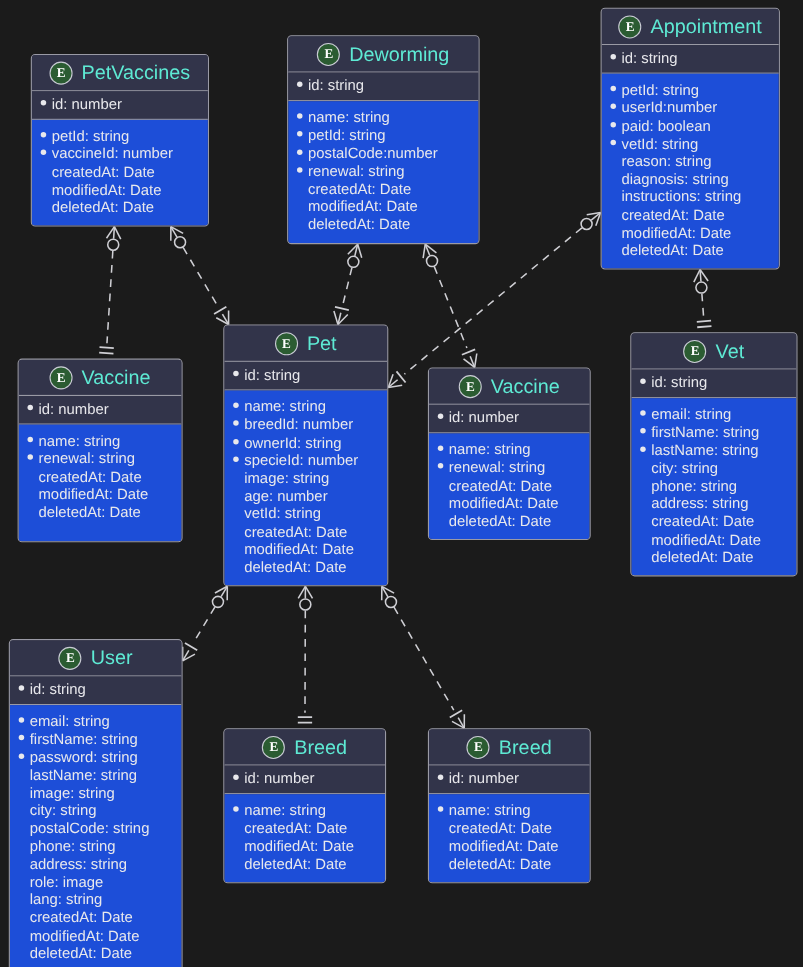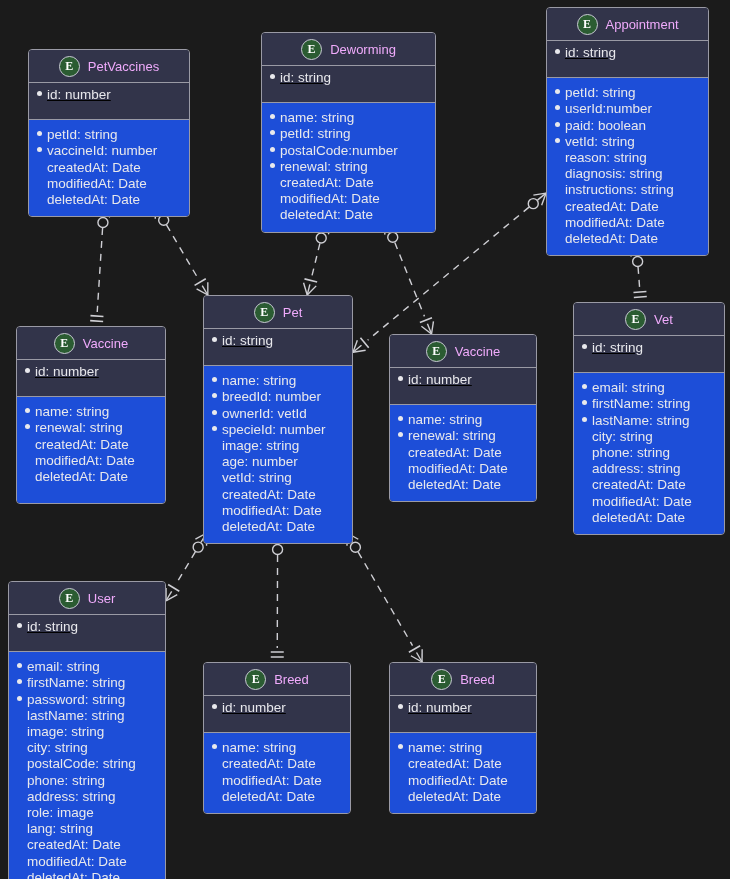--- a/index.html
+++ b/index.html
@@ -51,29 +51,28 @@
     align-items: center;
     justify-content: center;
     font-family: "Liberation Serif", serif;
     font-weight: bold;
     font-size: 12px;
     color: #ffffff;
     line-height: 1;
     flex: none;
   }
   .ent-title {
-    color: #f0abfc;
-    font-size: 13px;
+    color: #5eead4;
+    font-size: 18px;
     white-space: nowrap;
   }
   .ent-key {
     background: #32344a;
     border-bottom: 1px solid #9a9aa5;
-    padding: 4px 8px 16px 8px;
-    text-decoration: underline;
+    padding: 4px 8px 5px 8px;
   }
   .ent-attrs {
     background: #1d4ed8;
     padding: 7px 8px 8px 8px;
   }
   .attr {
     display: flex;
     align-items: baseline;
     gap: 5px;
     color: #e8e8ec;
@@ -366,21 +365,21 @@
           <div class="attr">
             <span class="bullet"></span>
             <span class="attr-text">name: string</span>
           </div>
           <div class="attr">
             <span class="bullet"></span>
             <span class="attr-text">breedId: number</span>
           </div>
           <div class="attr">
             <span class="bullet"></span>
-            <span class="attr-text">ownerId: vetId</span>
+            <span class="attr-text">ownerId: string</span>
           </div>
           <div class="attr">
             <span class="bullet"></span>
             <span class="attr-text">specieId: number</span>
           </div>
           <div class="attr">
             <span class="bullet hidden"></span>
             <span class="attr-text">image: string</span>
           </div>
           <div class="attr">

